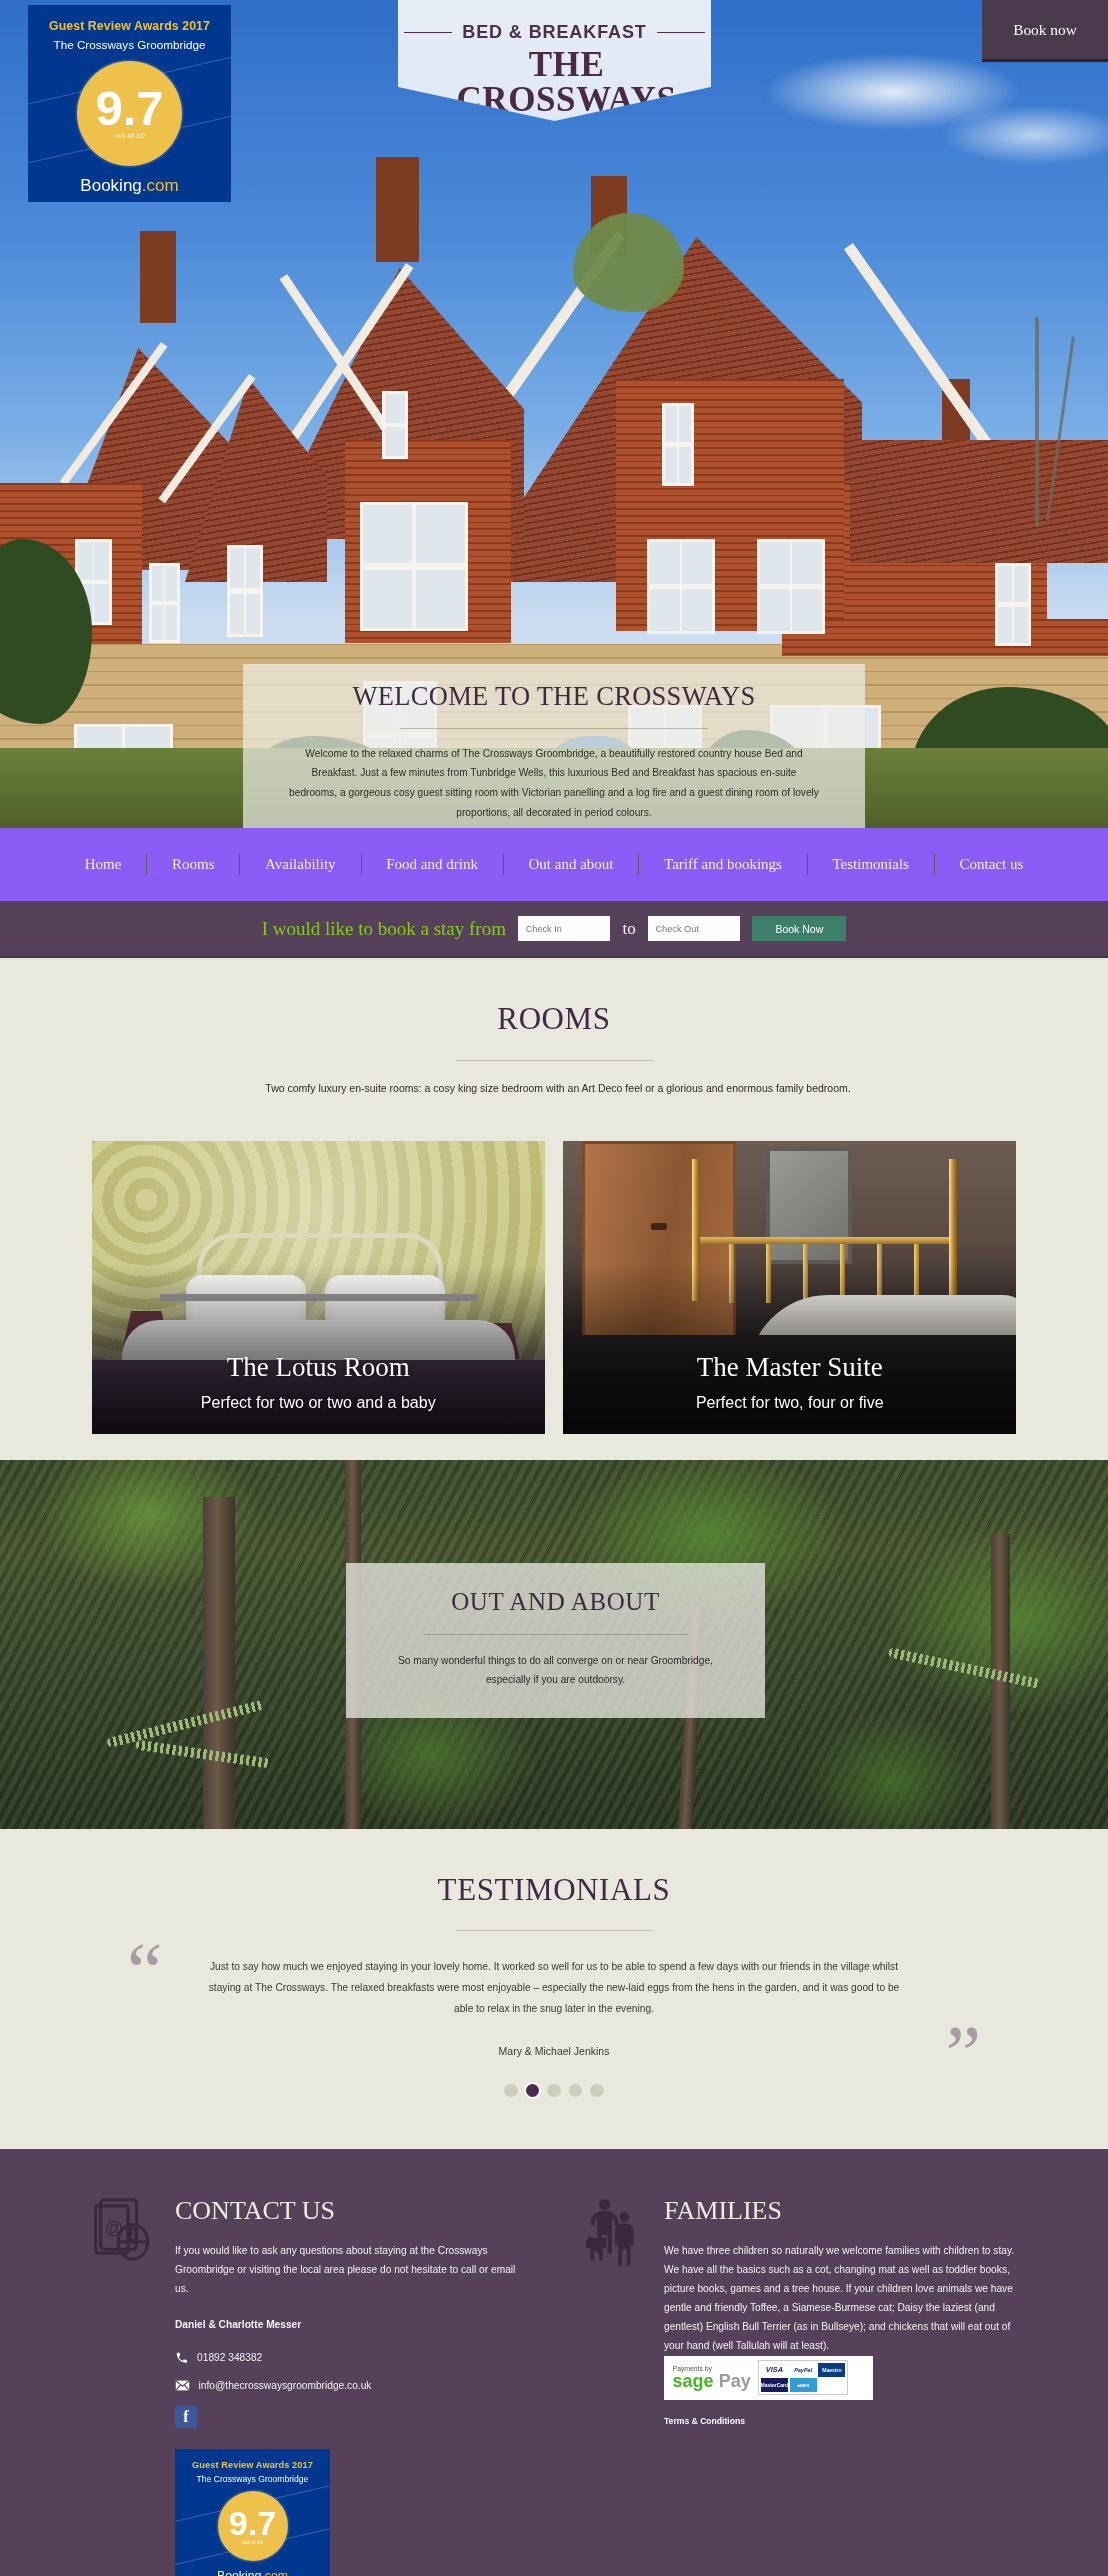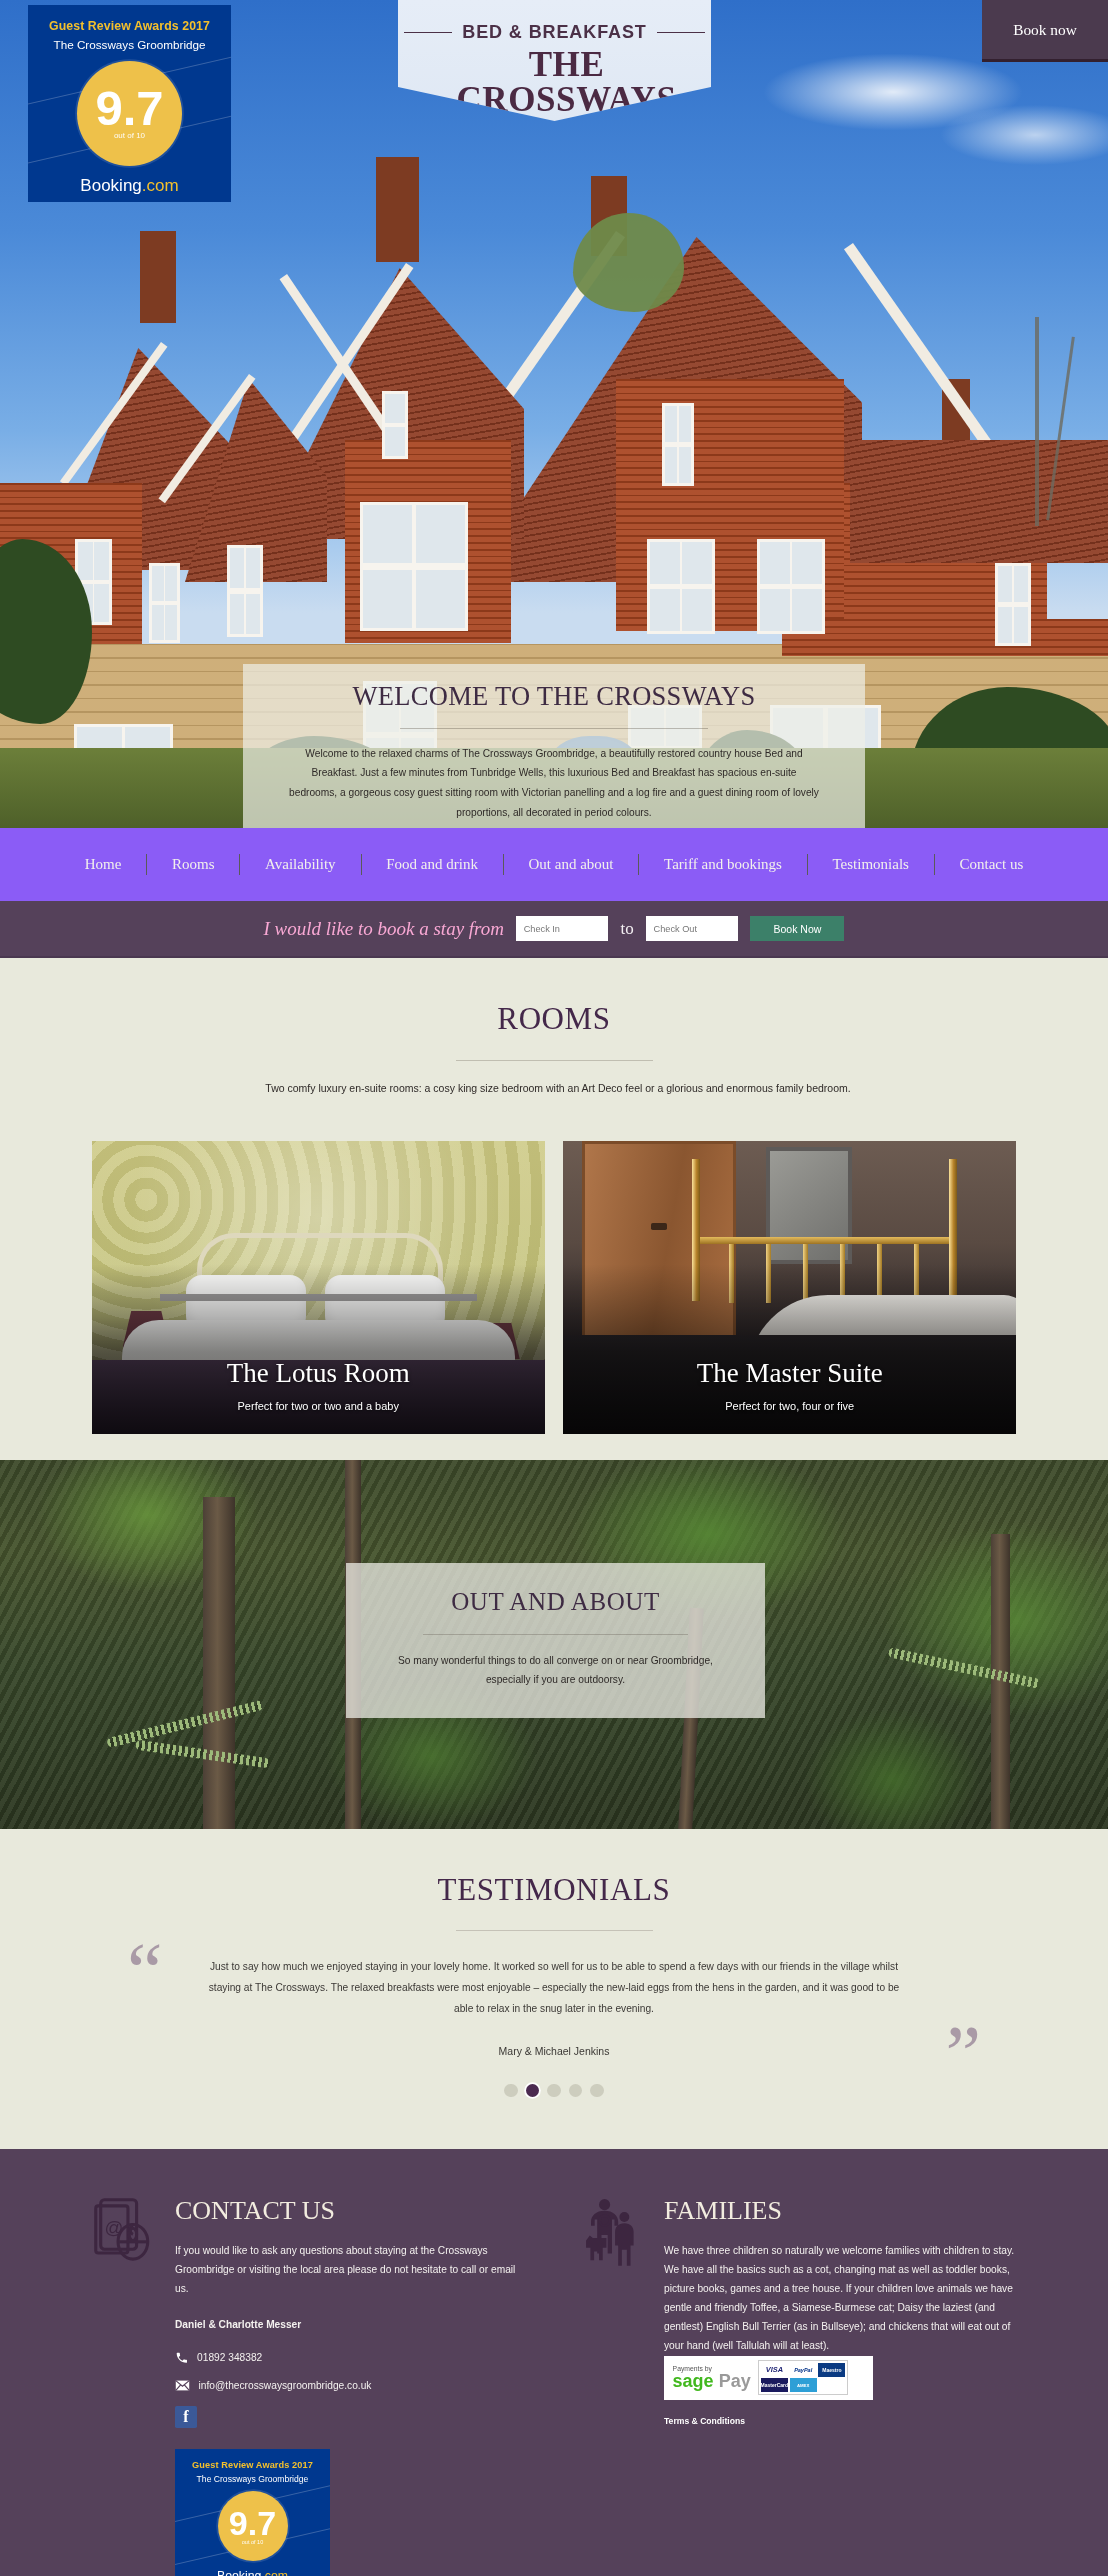--- a/index.html
+++ b/index.html
@@ -197,21 +197,21 @@
   }
   .navbar .sep { width: 0.6px; height: 21px; background: #5a5a5a; }
 
   
   .bookbar {
     width: 1108px; height: 57px; background: #55415a;
     display: flex; align-items: center; justify-content: center; gap: 12.3px;
     border-bottom: 2.5px solid #4a3850;
   }
   .bookbar .lead {
-    font-family: "Liberation Serif", serif; color: #f9a8d4; font-size: 19px; font-style: italic;
+    font-family: "Liberation Serif", serif; color: #84cc16; font-size: 19px;
   }
   .bookbar input {
     width: 92px; height: 25px; border: 0; background: #fff;
     font-family: "Liberation Sans", sans-serif; font-size: 9.2px;
     color: #555; padding: 0 7.4px;
   }
   .bookbar input::placeholder { color: #777; }
   .bookbar .to {
     font-family: "Liberation Serif", serif; color: #f3eff2; font-size: 17px;
   }
@@ -246,21 +246,21 @@
     background: linear-gradient(180deg, rgba(0,0,0,0) 42%, rgba(0,0,0,.48) 72%, rgba(0,0,0,.66) 100%);
   }
   .room-card .caption {
     position: absolute; left: 0; right: 0; bottom: 22px; text-align: center; color: #fff;
   }
   .room-card .caption h3 {
     font-family: "Liberation Serif", serif; font-weight: normal;
     font-size: 27px; text-shadow: 0 1.2px 3.7px rgba(0,0,0,.6);
   }
   .room-card .caption p {
-    font-size: 11px; margin-top: 11px; text-shadow: 0 0.6px 2.5px rgba(0,0,0,.7);
+    font-size: 16px; margin-top: 11px; text-shadow: 0 0.6px 2.5px rgba(0,0,0,.7);
   }
 
   
   .photo-lotus {
     background:
       radial-gradient(circle at 50% 26%, rgba(255,255,255,.35), rgba(255,255,255,0) 60%),
       repeating-radial-gradient(circle at 12% 20%, rgba(255,255,255,.16) 0 11px, rgba(0,0,0,.05) 11px 22px),
       linear-gradient(180deg,#cbc77f 0%, #c3c178 44%, #b8b878 60%, #2c2233 100%);
   }
   .photo-lotus .bedframe {

